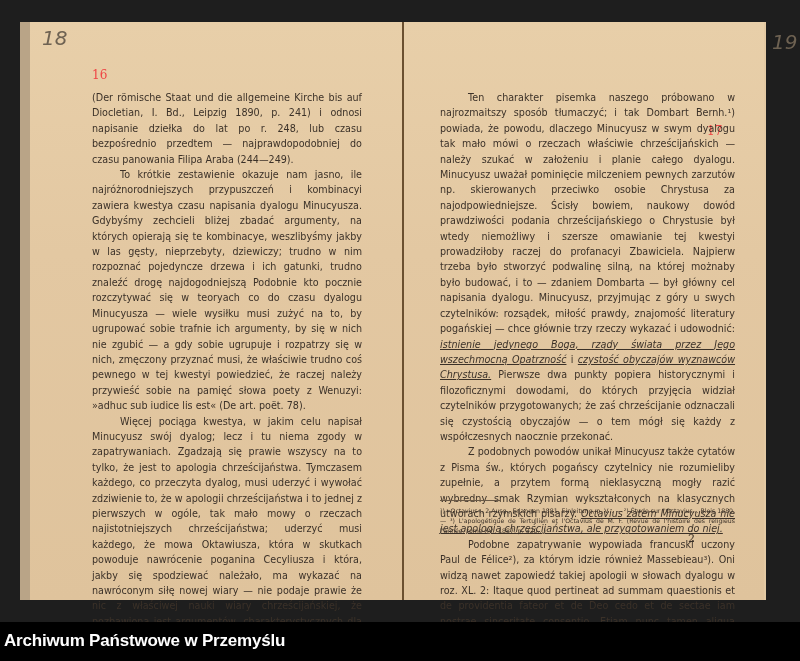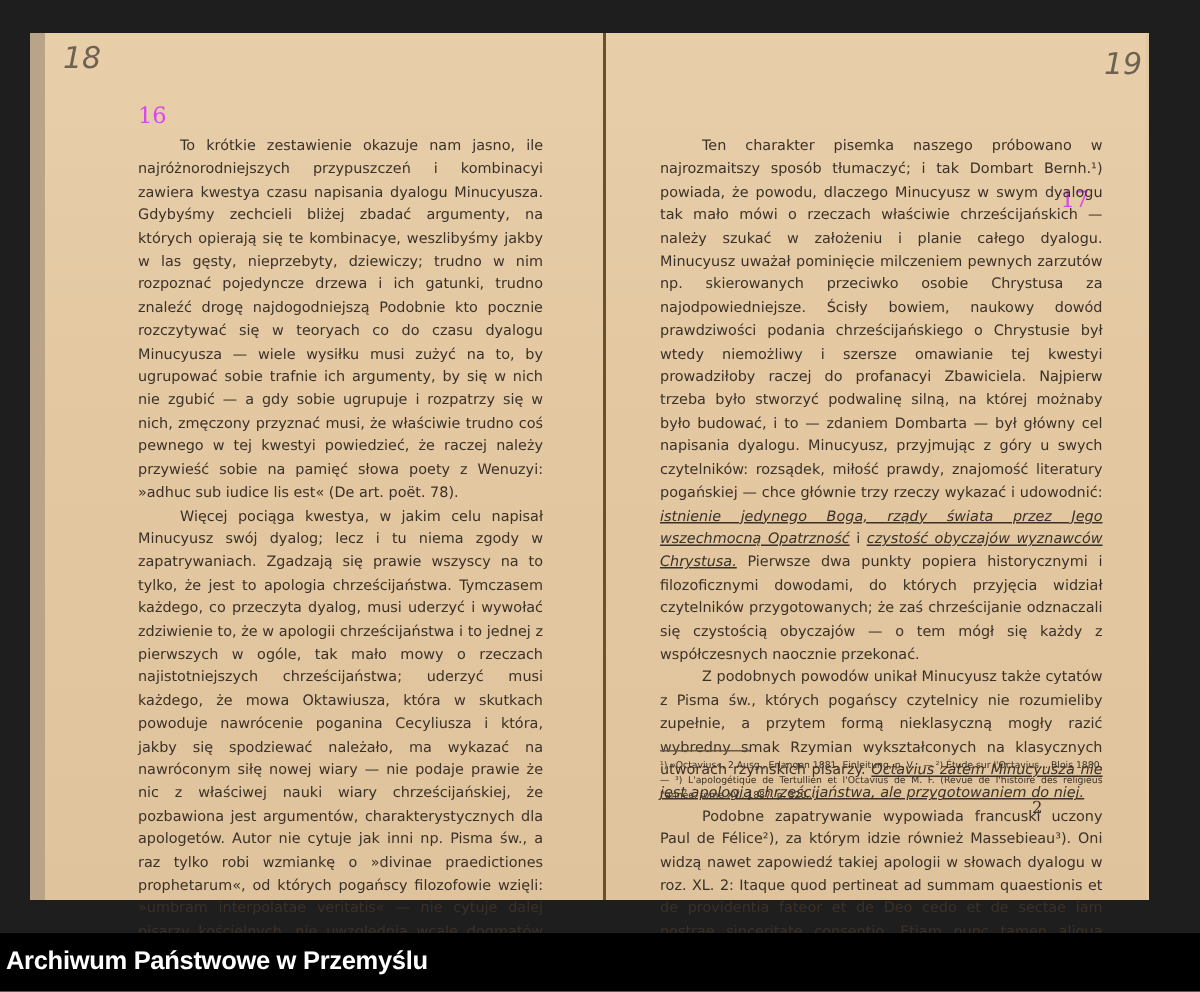--- a/index.html
+++ b/index.html
@@ -5,21 +5,21 @@
   html, body { margin:0; padding:0; }
   body { width:800px; height:661px; background:#1a1a1a; position:relative; overflow:hidden; font-family:"DejaVu Serif", serif; }
   .scan-bg { position:absolute; left:0; top:0; width:800px; height:622px; background:#1e1e1e; }
   .book { position:absolute; left:20px; top:22px; width:746px; height:578px; background:#e3c9a3; }
   .edge-left { position:absolute; left:20px; top:22px; width:10px; height:578px; background:#b9a487; }
   .page { position:absolute; top:22px; height:578px; background:linear-gradient(180deg,#e8cfa9 0%,#e3c8a2 40%,#dfc39c 100%); }
   .page-left { left:30px; width:372px; border-right:1px solid #8a6a3e; }
   .page-right { left:403px; width:361px; }
   .gutter { position:absolute; left:402px; top:22px; width:2px; height:578px; background:#6b5030; }
   .hand-num { position:absolute; font-family:"DejaVu Sans", sans-serif; color:#6e6252; font-size:20px; font-weight:300;font-style:italic; }
-  .page-num { position:absolute; font-size:15px; color:#d946ef; }
+  .page-num { position:absolute; font-size:12px; color:#ef4444; }
   .text { position:absolute; font-family:"DejaVu Sans", sans-serif; font-size:9.6px; line-height:15.4px; color:#3b3128; text-align:justify; }
   .text p { margin:0; }
   .text p.indent { text-indent:28px; }
   .text .it { font-style:italic;text-decoration:underline; }
   .fn-rule { position:absolute; left:440px; top:500px; width:60px; height:1px; background:#6b5a46; }
   .footnotes { position:absolute; left:440px; top:506px; width:295px; font-family:"DejaVu Sans", sans-serif; font-size:6.2px; line-height:10px; color:#3b3128; text-align:justify; }
   .sig { position:absolute; left:688px; top:532px; font-size:11px; color:#3a3026; }
   .footer { position:absolute; left:0; top:622px; width:800px; height:39px; background:#000; }
   .footer-label { position:absolute; left:4px; top:9px; font-family:"Liberation Sans", sans-serif; font-size:17px; color:#ffffff; font-weight:bold; letter-spacing:-0.2px; }
 </style>
@@ -28,26 +28,27 @@
 
 <div class="scan-bg"></div>
 <div class="book"></div>
 <div class="edge-left"></div>
 
 <div class="page page-left"></div>
 <div class="page page-right"></div>
 <div class="gutter"></div>
 
 <div class="hand-num" style="left:42px;top:26px;">18</div>
-<div class="hand-num" style="left:736px;top:30px;">19</div>
+<div class="hand-num" style="left:772px;top:30px;">19</div>
 
 <div class="page-num" style="left:92px;top:68px;">16</div>
 <div class="page-num" style="left:707px;top:80px;margin-top:44px;">17</div>
 
 <div class="text" id="left-text" style="left:92px;top:90px;width:270px;">
+    <p>(Der römische Staat und die allgemeine Kirche bis auf Diocletian, I. Bd., Leipzig 1890, p. 241) i odnosi napisanie dziełka do lat po r. 248, lub czasu bezpośrednio przedtem — najprawdopodobniej do czasu panowania Filipa Araba (244—249).</p>
     <p class="indent">To krótkie zestawienie okazuje nam jasno, ile najróżnorodniejszych przypuszczeń i kombinacyi zawiera kwestya czasu napisania dyalogu Minucyusza. Gdybyśmy zechcieli bliżej zbadać argumenty, na których opierają się te kombinacye, weszlibyśmy jakby w las gęsty, nieprzebyty, dziewiczy; trudno w nim rozpoznać pojedyncze drzewa i ich gatunki, trudno znaleźć drogę najdogodniejszą Podobnie kto pocznie rozczytywać się w teoryach co do czasu dyalogu Minucyusza — wiele wysiłku musi zużyć na to, by ugrupować sobie trafnie ich argumenty, by się w nich nie zgubić — a gdy sobie ugrupuje i rozpatrzy się w nich, zmęczony przyznać musi, że właściwie trudno coś pewnego w tej kwestyi powiedzieć, że raczej należy przywieść sobie na pamięć słowa poety z Wenuzyi: »adhuc sub iudice lis est« (De art. poët. 78).</p>
     <p class="indent">Więcej pociąga kwestya, w jakim celu napisał Minucyusz swój dyalog; lecz i tu niema zgody w zapatrywaniach. Zgadzają się prawie wszyscy na to tylko, że jest to apologia chrześcijaństwa. Tymczasem każdego, co przeczyta dyalog, musi uderzyć i wywołać zdziwienie to, że w apologii chrześcijaństwa i to jednej z pierwszych w ogóle, tak mało mowy o rzeczach najistotniejszych chrześcijaństwa; uderzyć musi każdego, że mowa Oktawiusza, która w skutkach powoduje nawrócenie poganina Cecyliusza i która, jakby się spodziewać należało, ma wykazać na nawróconym siłę nowej wiary — nie podaje prawie że nic z właściwej nauki wiary chrześcijańskiej, że pozbawiona jest argumentów, charakterystycznych dla apologetów. Autor nie cytuje jak inni np. Pisma św., a raz tylko robi wzmiankę o »divinae praedictiones prophetarum«, od których pogańscy filozofowie wzięli: »umbram interpolatae veritatis« — nie cytuje dalej pisarzy kościelnych, nie uwzględnia wcale dogmatów kościelnych np. o Trójcy Św., Duchu Św., Sakramentach, łasce; nawet o samym Chrystusie mówi mało, a zadowala się jedynie zbijaniem zarzutów, stawianych chrześcijanom ze strony ówczesnych pogan, tak, że czytającemu dyalog Minucyusza przedstawia się on raczej jako traktat filozoficzny, niż jako obrona chrześcijaństwa; całość wygląda jakby</p>
   </div>
 <div class="text" id="right-text" style="left:440px;top:90px;width:295px;">
     <p class="indent"><span>Ten charakter pisemka naszego próbowano w najrozmaitszy sposób tłumaczyć; i tak Dombart Bernh.¹) powiada, że powodu, dlaczego Minucyusz w swym dyalogu tak mało mówi o rzeczach właściwie chrześcijańskich — należy szukać w założeniu i planie całego dyalogu. Minucyusz uważał pominięcie milczeniem pewnych zarzutów np. skierowanych przeciwko osobie Chrystusa za najodpowiedniejsze. Ścisły bowiem, naukowy dowód prawdziwości podania chrześcijańskiego o Chrystusie był wtedy niemożliwy i szersze omawianie tej kwestyi prowadziłoby raczej do profanacyi Zbawiciela. Najpierw trzeba było stworzyć podwalinę silną, na której możnaby było budować, i to — zdaniem Dombarta — był główny cel napisania dyalogu. Minucyusz, przyjmując z góry u swych czytelników: rozsądek, miłość prawdy, znajomość literatury pogańskiej — chce głównie trzy rzeczy wykazać i udowodnić: </span><span class="it">istnienie jedynego Boga, rządy świata przez Jego wszechmocną Opatrzność</span><span> i </span><span class="it">czystość obyczajów wyznawców Chrystusa.</span><span> Pierwsze dwa punkty popiera historycznymi i filozoficznymi dowodami, do których przyjęcia widział czytelników przygotowanych; że zaś chrześcijanie odznaczali się czystością obyczajów — o tem mógł się każdy z współczesnych naocznie przekonać.</span></p>
     <p class="indent"><span>Z podobnych powodów unikał Minucyusz także cytatów z Pisma św., których pogańscy czytelnicy nie rozumieliby zupełnie, a przytem formą nieklasyczną mogły razić wybredny smak Rzymian wykształconych na klasycznych utworach rzymskich pisarzy. </span><span class="it">Octavius zatem Minucyusza nie jest apologią chrześcijaństwa, ale przygotowaniem do niej.</span></p>
     <p class="indent"><span>Podobne zapatrywanie wypowiada francuski uczony Paul de Félice²), za którym idzie również Massebieau³). Oni widzą nawet zapowiedź takiej apologii w słowach dyalogu w roz. XL. 2: Itaque quod pertineat ad summam quaestionis et de providentia fateor et de Deo cedo et de sectae iam nostrae sinceritate consentio. Etiam nunc tamen aliqua consubsidunt non obstrepentia veritati, sed perfectae institutioni necessaria, de quibus crastino, quod iam sol occasui declivis est, ut de toto congruentes promptius requiremus«.</span></p>
   </div>
 
 <div class="fn-rule"></div>

